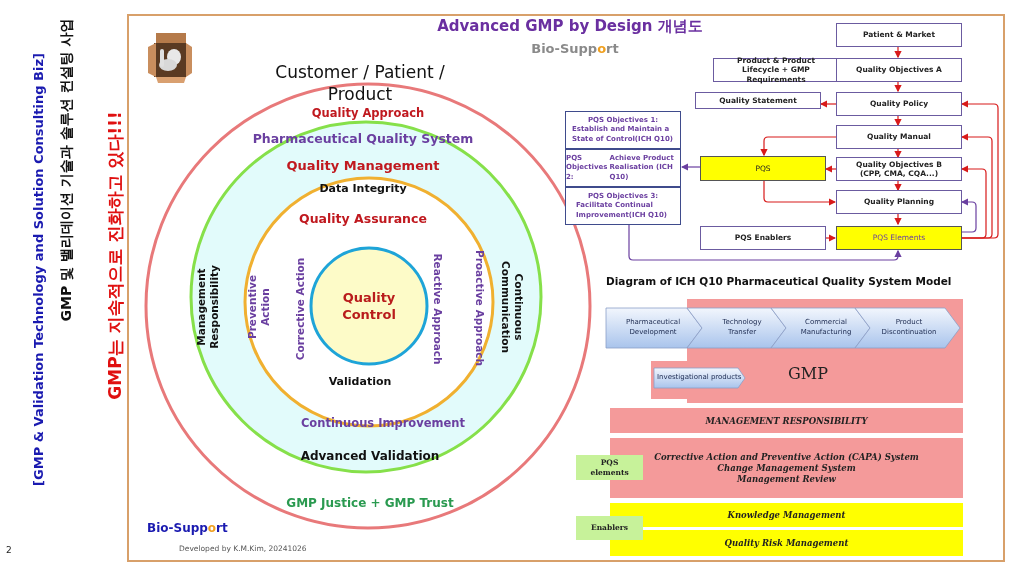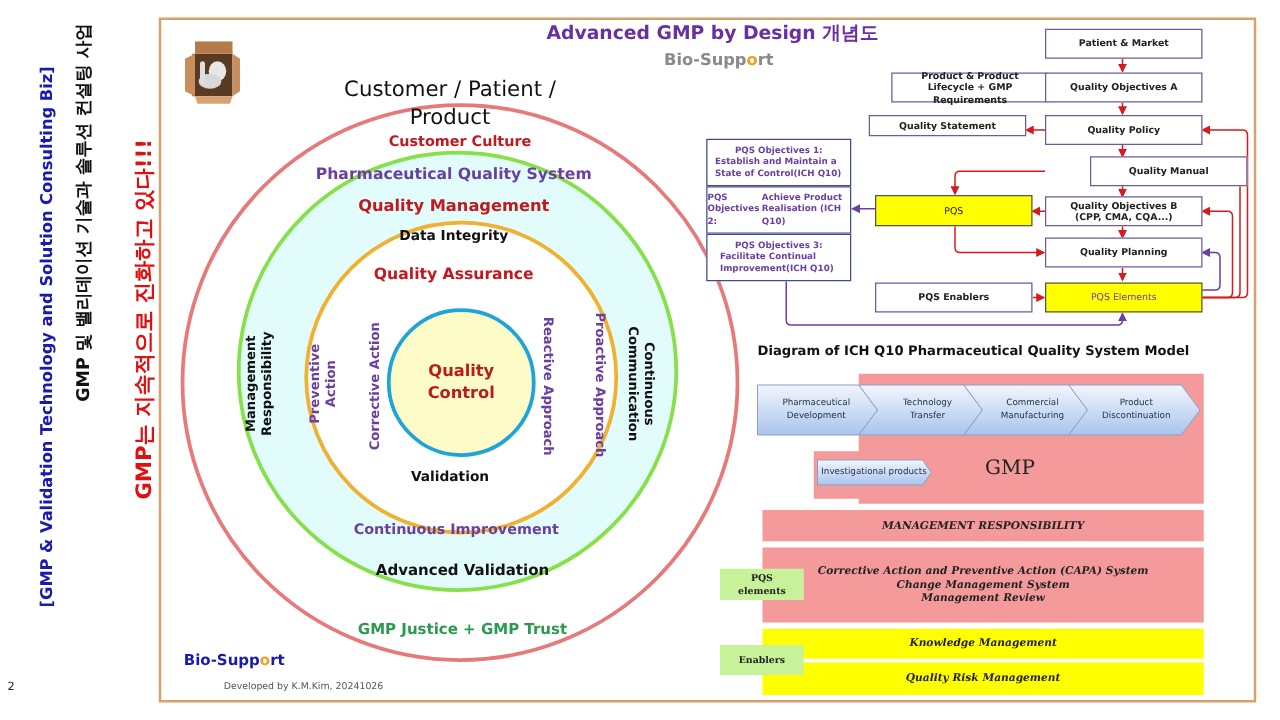--- a/index.html
+++ b/index.html
@@ -44,36 +44,36 @@
 </div>
 
 <svg class="abs" style="left:0; top:0;" width="1024" height="576">
   <circle cx="368" cy="306" r="222" fill="#ffffff" stroke="#e8797a" stroke-width="3"></circle>
   <circle cx="366" cy="297" r="175" fill="#e2fbfb" stroke="#86e04a" stroke-width="3"></circle>
   <circle cx="369" cy="302" r="124" fill="#ffffff" stroke="#f0b030" stroke-width="3"></circle>
   <circle cx="369" cy="306" r="58" fill="#fdfbc8" stroke="#1ea4d8" stroke-width="3"></circle>
 </svg>
 
 <div class="abs" style="left:255px; top:61px; width:210px; text-align:center; font-size:17px; color:#111; line-height:22px;">Customer / Patient / Product</div>
-<div class="abs" style="left:268px; top:106px; width:200px; text-align:center; font-size:11.5px; font-weight:bold; color:#c0191f;">Customer Culture</div>
+<div class="abs" style="left:268px; top:106px; width:200px; text-align:center; font-size:11.5px; font-weight:bold; color:#c0191f;">Quality Approach</div>
 <div class="abs" style="left:238px; top:131px; width:250px; text-align:center; font-size:12.5px; font-weight:bold; color:#6a3fa0;">Pharmaceutical Quality System</div>
 <div class="abs" style="left:263px; top:158px; width:200px; text-align:center; font-size:13px; font-weight:bold; color:#c0191f;">Quality Management</div>
 <div class="abs" style="left:283px; top:182px; width:160px; text-align:center; font-size:11px; font-weight:bold; color:#111;">Data Integrity</div>
 <div class="abs" style="left:273px; top:211px; width:180px; text-align:center; font-size:12.5px; font-weight:bold; color:#c0191f;">Quality Assurance</div>
 <div class="abs" style="left:330px; top:289px; width:78px; text-align:center; font-size:13px; font-weight:bold; color:#b91c1c; line-height:17px;">Quality Control</div>
 
 <div class="vtext" style="left:158px; top:294px; width:100px; transform:rotate(-90deg); font-size:10.5px; font-weight:bold; color:#111; white-space:normal; line-height:13px;">Management Responsibility</div>
 <div class="vtext" style="left:219px; top:294px; width:80px; transform:rotate(-90deg); font-size:10.5px; font-weight:bold; color:#6a3fa0; white-space:normal; line-height:13px;">Preventive Action</div>
 <div class="vtext" style="left:245px; top:303px; width:110px; transform:rotate(-90deg); font-size:10.5px; font-weight:bold; color:#6a3fa0;">Corrective Action</div>
 <div class="vtext" style="left:378px; top:303px; width:120px; transform:rotate(90deg); font-size:10.5px; font-weight:bold; color:#6a3fa0;">Reactive Approach</div>
 <div class="vtext" style="left:420px; top:302px; width:120px; transform:rotate(90deg); font-size:10.5px; font-weight:bold; color:#6a3fa0;">Proactive Approach</div>
 <div class="vtext" style="left:462px; top:294px; width:100px; transform:rotate(90deg); font-size:10.5px; font-weight:bold; color:#111; white-space:normal; line-height:13px;">Continuous Communication</div>
 
 <div class="abs" style="left:300px; top:375px; width:120px; text-align:center; font-size:11px; font-weight:bold; color:#111;">Validation</div>
-<div class="abs" style="left:265px; top:416px; width:200px; text-align:center; font-size:11.5px; font-weight:bold; color:#6a3fa0;">Continuous Improvement</div>
+<div class="abs" style="left:265px; top:416px; width:200px; text-align:right; font-size:11.5px; font-weight:bold; color:#6a3fa0;">Continuous Improvement</div>
 <div class="abs" style="left:285px; top:449px; width:170px; text-align:center; font-size:12px; font-weight:bold; color:#111;">Advanced Validation</div>
 <div class="abs" style="left:270px; top:496px; width:200px; text-align:center; font-size:12px; font-weight:bold; color:#2a9a50;">GMP Justice + GMP Trust</div>
 
 <div class="abs" style="left:147px; top:521px; font-size:12px; font-weight:bold; color:#1a1ab0;">
   <span>Bio-Supp</span><span style="color:#f0a020;">o</span><span>rt</span>
 </div>
 <div class="abs" style="left:147px; top:544px; font-size:7.5px; color:#555;padding-left:32px;">Developed by K.M.Kim, 20241026</div>
 
 <svg class="abs" style="left:0; top:0;" width="1024" height="576">
   <defs>
@@ -106,21 +106,21 @@
     <path d="M961,232 L972,232 Q976,232 976,228 L976,206 Q976,202 972,202 L962,202" marker-end="url(#ap)"></path>
     <path d="M629,225 L629,256 Q629,260 633,260 L894,260 Q898,260 898,256 L898,251" marker-end="url(#ap)"></path>
   </g>
 </svg>
 
 <div class="fbox" style="left:836px; top:23px; width:126px; height:24px;">Patient &amp; Market</div>
 <div class="fbox" style="left:695px; top:58px; width:126px; height:24px; padding:0 6px;margin-left:18px;">Product &amp; Product Lifecycle + GMP Requirements</div>
 <div class="fbox" style="left:836px; top:58px; width:126px; height:24px;">Quality Objectives A</div>
 <div class="fbox" style="left:695px; top:92px; width:126px; height:17px;">Quality Statement</div>
 <div class="fbox" style="left:836px; top:92px; width:126px; height:24px;">Quality Policy</div>
-<div class="fbox" style="left:836px; top:125px; width:126px; height:24px;margin-left:36px;">Quality Manual</div>
+<div class="fbox" style="left:836px; top:125px; width:126px; height:24px;">Quality Manual</div>
 <div class="fbox yellow" style="left:700px; top:156px; width:126px; height:25px; font-weight:normal;">PQS</div>
 <div class="fbox" style="left:836px; top:157px; width:126px; height:24px; flex-direction:column;">
   <span>Quality Objectives B</span>
   <span>(CPP, CMA, CQA...)</span>
 </div>
 <div class="fbox" style="left:836px; top:190px; width:126px; height:24px;">Quality Planning</div>
 <div class="fbox" style="left:700px; top:226px; width:126px; height:24px;">PQS Enablers</div>
 <div class="fbox yellow" style="left:836px; top:226px; width:126px; height:24px; font-weight:normal; color:#6a3fa0;">PQS Elements</div>
 
 <div class="pqsobj" style="top:111px; flex-direction:column;">

